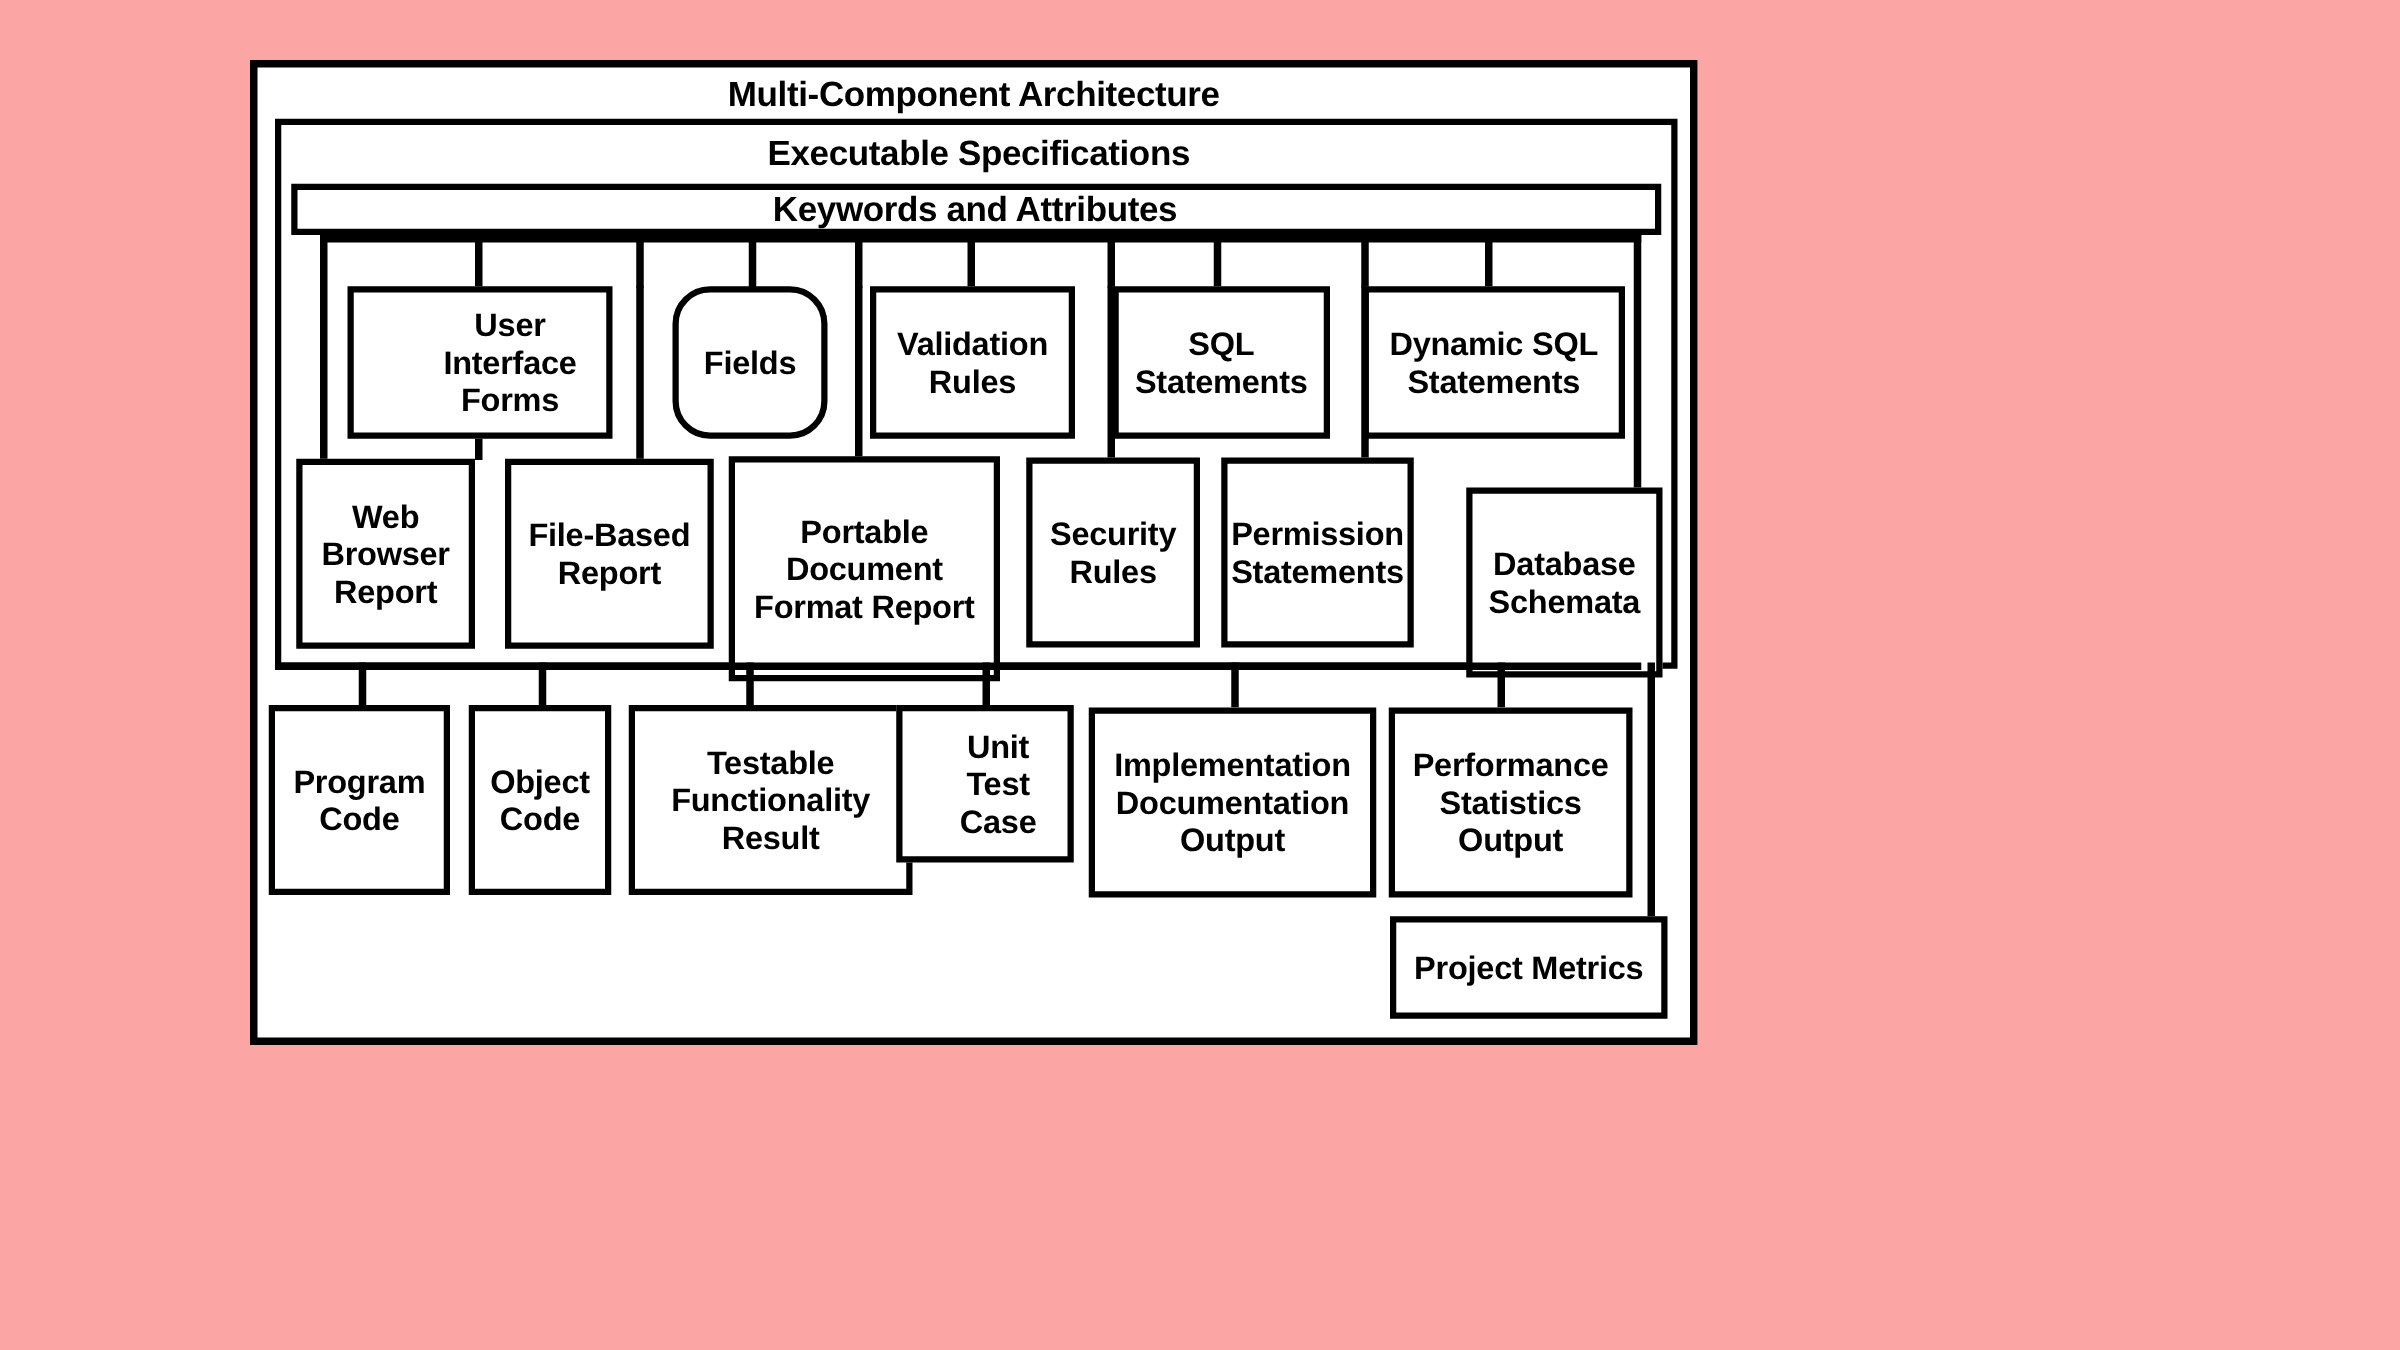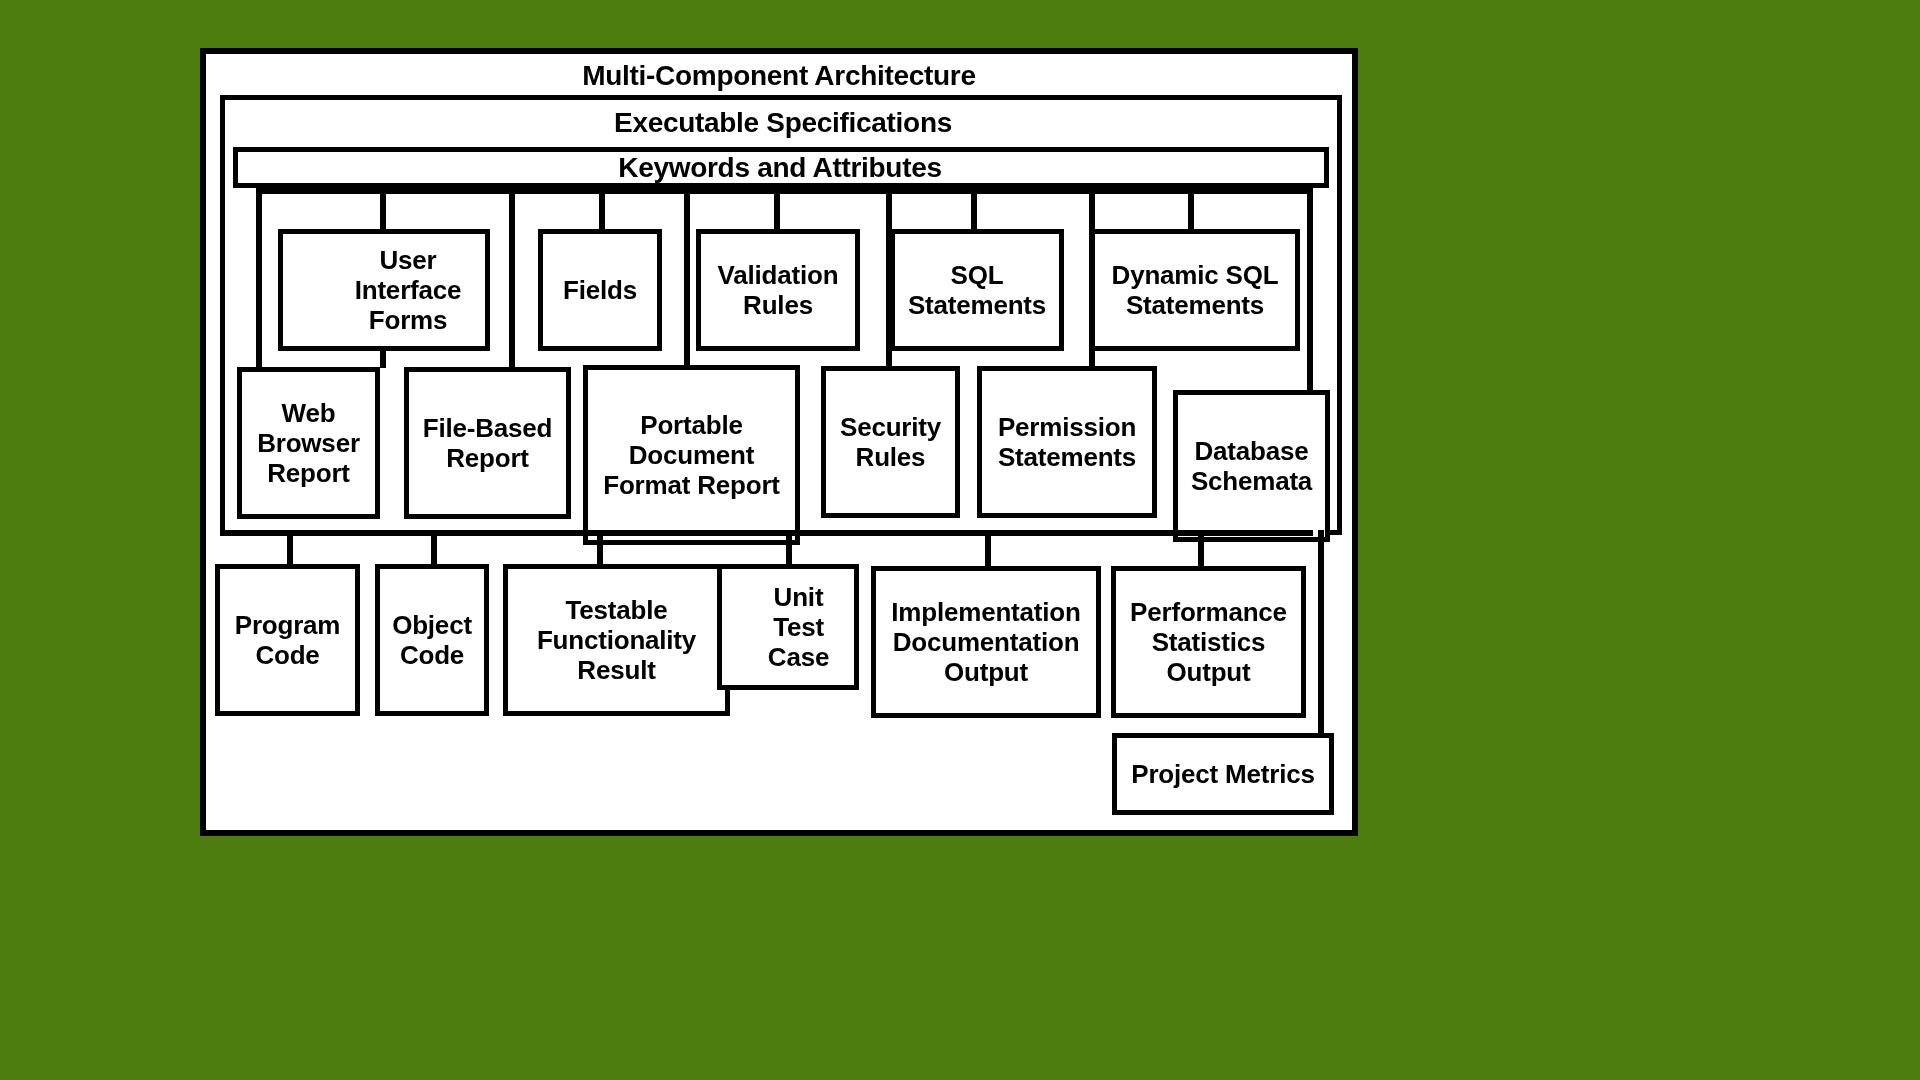--- a/index.html
+++ b/index.html
@@ -4,21 +4,21 @@
 <style>
   html, body {
     margin: 0;
     padding: 0;
     background: #ffffff;
   }
   #stage {
     position: relative;
     width: 1920px;
     height: 1080px;
-    background: #4d7c0f;
+    background: #fca5a5;
     font-family: "Liberation Sans", sans-serif;
     overflow: hidden;
   }
   
   .box {
     position: absolute;
     box-sizing: border-box;
     background: #ffffff;
     border: 5px solid #000000;
     display: flex;
@@ -94,21 +94,21 @@
   <div class="conn" style="left:1089px; top:188px; width:6px; height:42px;"></div>
   <div class="conn" style="left:1188px; top:188px; width:6px; height:42px;"></div>
 
   <div class="box leaf" style="left:278px; top:229px; width:212px; height:122px;padding-left:48px;">
     <span>
       <span>User Interface</span><br>
       <span>Forms</span>
     </span>
   </div>
 
-  <div class="box leaf" style="left:538px; top:229px; width:124px; height:122px;">
+  <div class="box leaf" style="left:538px; top:229px; width:124px; height:122px;border-radius:30px;">
     <span>
       <span>Fields</span>
     </span>
   </div>
 
   <div class="box leaf" style="left:696px; top:229px; width:164px; height:122px;">
     <span>
       <span>Validation</span><br>
       <span>Rules</span>
     </span>
@@ -157,21 +157,21 @@
     </span>
   </div>
 
   <div class="box leaf" style="left:821px; top:366px; width:139px; height:152px;">
     <span>
       <span>Security</span><br>
       <span>Rules</span>
     </span>
   </div>
 
-  <div class="box leaf" style="left:977px; top:366px; width:180px; height:152px;">
+  <div class="box leaf" style="left:977px; top:366px; width:154px; height:152px;">
     <span>
       <span>Permission</span><br>
       <span>Statements</span>
     </span>
   </div>
 
   <div class="box leaf" style="left:1173px; top:366px; width:157px; height:152px;margin-top:24px;">
     <span>
       <span>Database</span><br>
       <span>Schemata</span>

